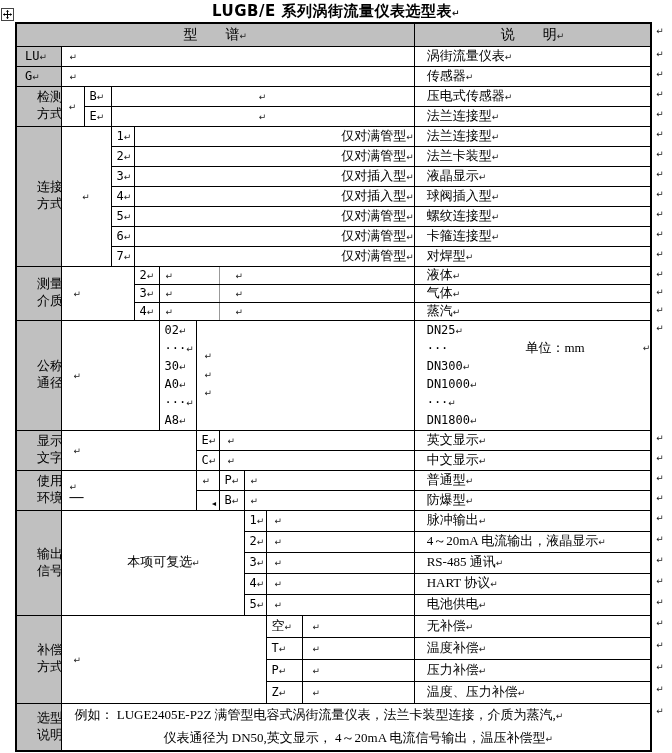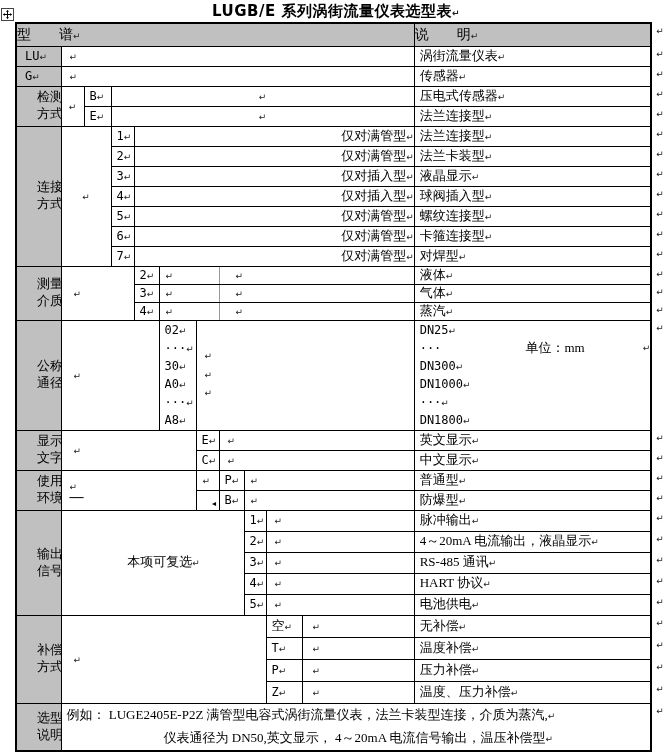--- a/index.html
+++ b/index.html
@@ -20,27 +20,27 @@
     display:flex;align-items:center;justify-content:center;
   }
   table{border-collapse:collapse;table-layout:fixed;margin-left:15px;width:653px;}
   td{
     border:1px solid var(--bd);padding:0;font-size:13px;line-height:1.15;
     vertical-align:middle;overflow:hidden;white-space:nowrap;
   }
   td.n{border:none;vertical-align:top;text-align:left;padding-left:4px;}
   td.n .pm{line-height:10px;}
   .g{background:var(--gray);}
-  .hdr{text-align:left;font-size:14px;}
+  .hdr{text-align:center;font-size:14px;}
   .lab{text-align:center;}
   .lab div{line-height:15px;margin-left:20px;}
   .lableft{text-align:left;padding-left:8px;}
   .code{text-align:left;padding-left:5px;}
   .cd{font-family:"DejaVu Sans Mono","Liberation Mono",monospace;font-size:12px;}
-  .desc{text-align:left;padding-left:5px;}
+  .desc{text-align:left;padding-left:12px;}
   .note{text-align:right;}
   .pm{font-family:"DejaVu Sans",sans-serif;font-size:9px;color:#222;}
   .pmC{text-align:center;}
   .pmL6{text-align:left;padding-left:6px;}
   .pmL8{text-align:left;padding-left:8px;}
   .pmL10{text-align:left;padding-left:10px;}
   .pmL12{text-align:left;padding-left:12px;}
   .pmL16{text-align:left;padding-left:16px;}
   .lt{border-right-color:var(--ltbd);}
   .bt{border-top-width:2px;}
@@ -53,21 +53,21 @@
   .unit{margin-left:auto;margin-right:58px;font-size:13px;}
   .pmStack{vertical-align:middle;}
   .pmStack .in{display:flex;flex-direction:column;align-items:flex-start;gap:8px;padding-left:8px;}
   .envcell{vertical-align:middle;text-align:left;padding-left:8px;}
   .envcell .dash{font-weight:bold;font-size:14px;line-height:8px;}
   .tricell{text-align:right;padding-right:1px;vertical-align:bottom;}
   .tri{font-size:7px;line-height:7px;}
   .outnote{text-align:center;padding-left:22px;}
   .selcell{text-align:left;white-space:nowrap;}
   .selcell div{line-height:22px;}
-  .sl1{padding-left:5px;}
+  .sl1{padding-left:13px;}
   .sl2{padding-left:102px;}
 </style>
 </head>
 <body>
 
 <div class="handle">
   <svg width="9" height="9" viewBox="0 0 9 9">
     <line x1="4.5" y1="0.5" x2="4.5" y2="8.5" stroke="#000" stroke-width="1"></line>
     <line x1="0.5" y1="4.5" x2="8.5" y2="4.5" stroke="#000" stroke-width="1"></line>
     <path d="M4.5 0 L3 1.8 L6 1.8 Z" fill="#000"></path>

